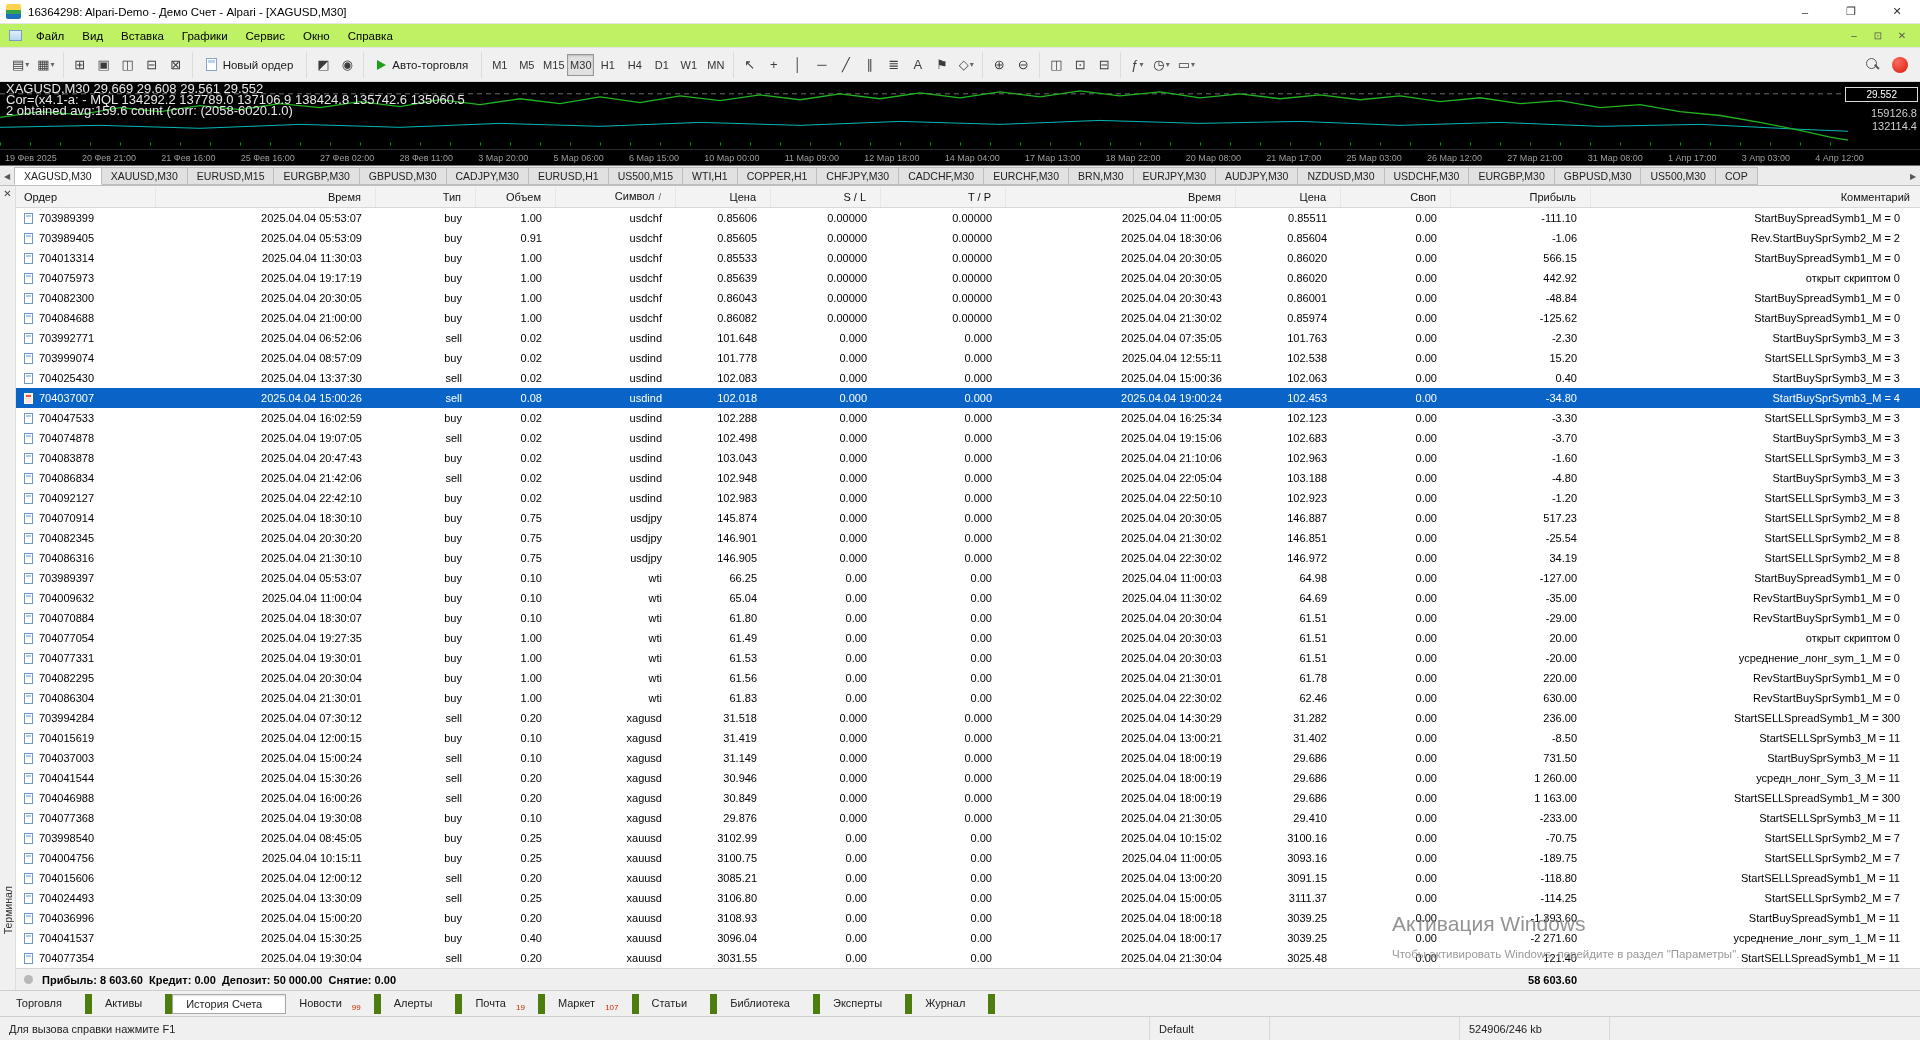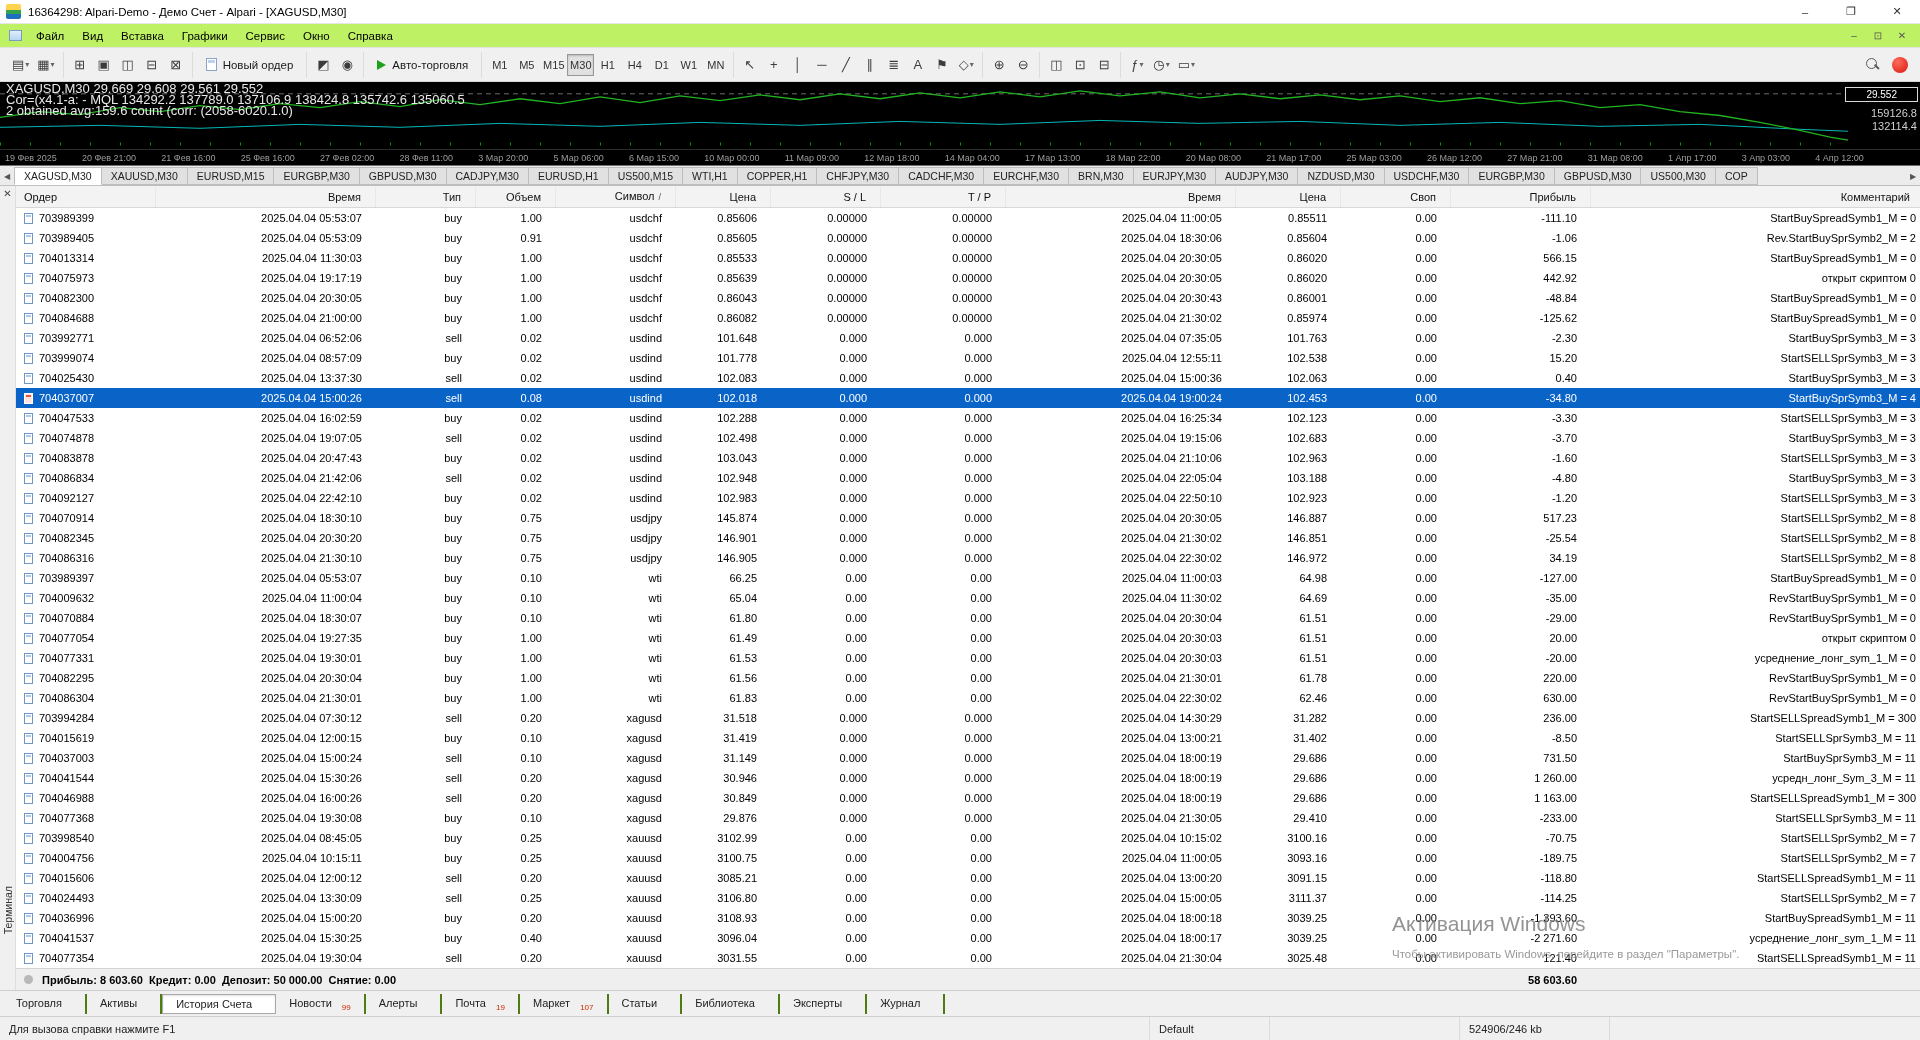--- a/index.html
+++ b/index.html
@@ -71,34 +71,34 @@
   .gridcols{display:grid;grid-template-columns:140px 220px 100px 80px 120px 95px 110px 125px 230px 105px 110px 140px minmax(0,1fr)}
   .hist-header{height:22px;flex:none;background:#f3f3f3;border-bottom:1px solid #d8d8d8;align-items:center;font-size:11px;color:#111}
   .hcell{padding-right:14px;text-align:right;border-right:1px solid #e7e7e7;line-height:20px;white-space:nowrap;overflow:hidden}
   .hcell.first{text-align:left;padding-left:8px}
   .hcell.last{border-right:none;padding-right:10px}
   .sort-ind{font-size:9px;color:#555;margin-left:4px}
   .rows{flex:1;background:#fff;overflow:hidden}
   .hrow{height:20px;align-items:center}
   .cell{text-align:right;padding-right:14px;white-space:nowrap;overflow:hidden;line-height:20px}
   .cell.c-order{display:flex;align-items:center;gap:6px;text-align:left;padding-left:8px;padding-right:4px}
-  .cell.c-comment{padding-right:4px}
+  .cell.c-comment{padding-right:20px}
   .doc-icon{width:9px;height:11px;background:#fff;border:1px solid #6e96c8;position:relative;flex:none}
   .doc-icon::after{content:"";position:absolute;left:1px;right:1px;top:1px;height:2px;background:#aecbee}
   .hrow.sel{background:#0a64c8;color:#fff}
   .hrow.sel .doc-icon{border-color:#fff;background:#ffe3dc}
   .hrow.sel .doc-icon::after{background:#e05a42}
   .summary{height:22px;flex:none;background:#efefef;border-top:1px solid #d3d3d3;align-items:center;font-weight:bold}
   .sum-text{grid-column:1/12;display:flex;align-items:center;padding-left:8px;white-space:pre;overflow:hidden}
   .sum-icon{display:inline-block;width:9px;height:9px;border-radius:50%;background:#b8b8b8;margin-right:9px;flex:none}
   .sum-total{grid-column:12;text-align:right;padding-right:14px}
 
   
   .bottom-tabs{height:26px;flex:none;background:#f0f0f0;border-top:1px solid #cfcfcf;display:flex;align-items:center;padding-left:3px}
-  .ttab{height:20px;line-height:19px;padding:0 13px;font-size:11px;color:#222;border-right:2px solid #4d7c0f;white-space:nowrap}
+  .ttab{height:20px;line-height:19px;padding:0 13px;font-size:11px;color:#222;border-right:7px solid #4d7c0f;white-space:nowrap}
   .ttab.active{background:#fff;border:1px solid #a8a8a8;box-shadow:inset 0 1px 2px rgba(0,0,0,.12)}
   .badge{font-size:8px;color:#cc2a00;vertical-align:sub;margin-left:10px}
 
   
   .statusbar{height:24px;flex:none;background:#f0f0f0;border-top:1px solid #cfcfcf;display:flex;align-items:stretch;font-size:11px;color:#222}
   .sb{display:flex;align-items:center;padding:0 9px;border-right:1px solid #dadada;white-space:nowrap;overflow:hidden}
   .sb.help{flex:1}
   .sb.profile{width:120px}
   .sb.gap1{width:190px}
   .sb.traffic{width:150px}

